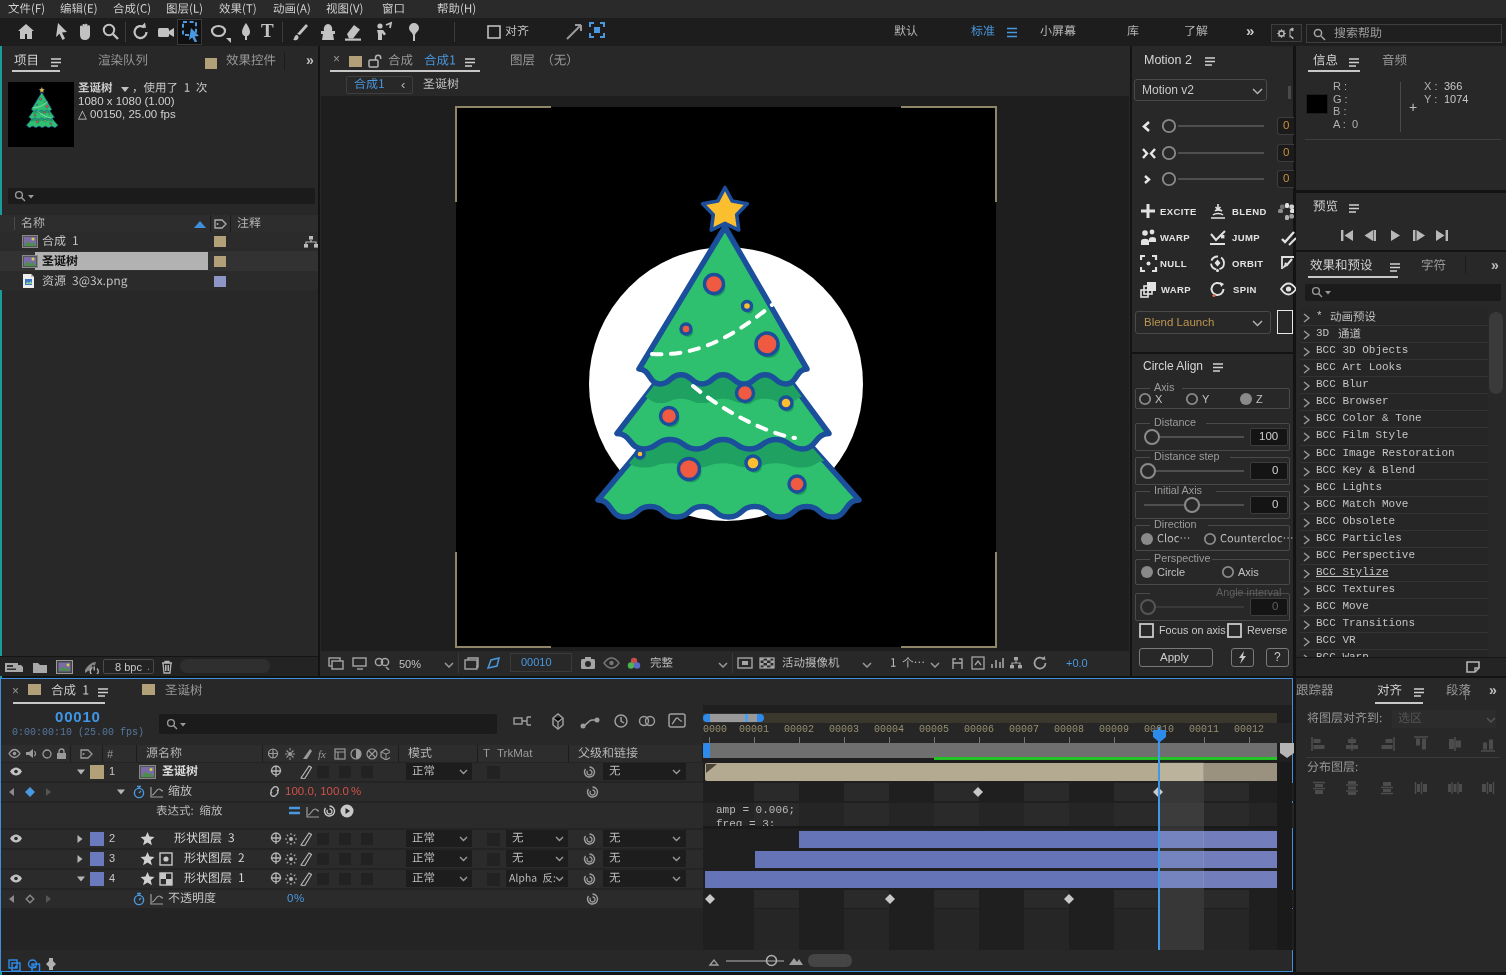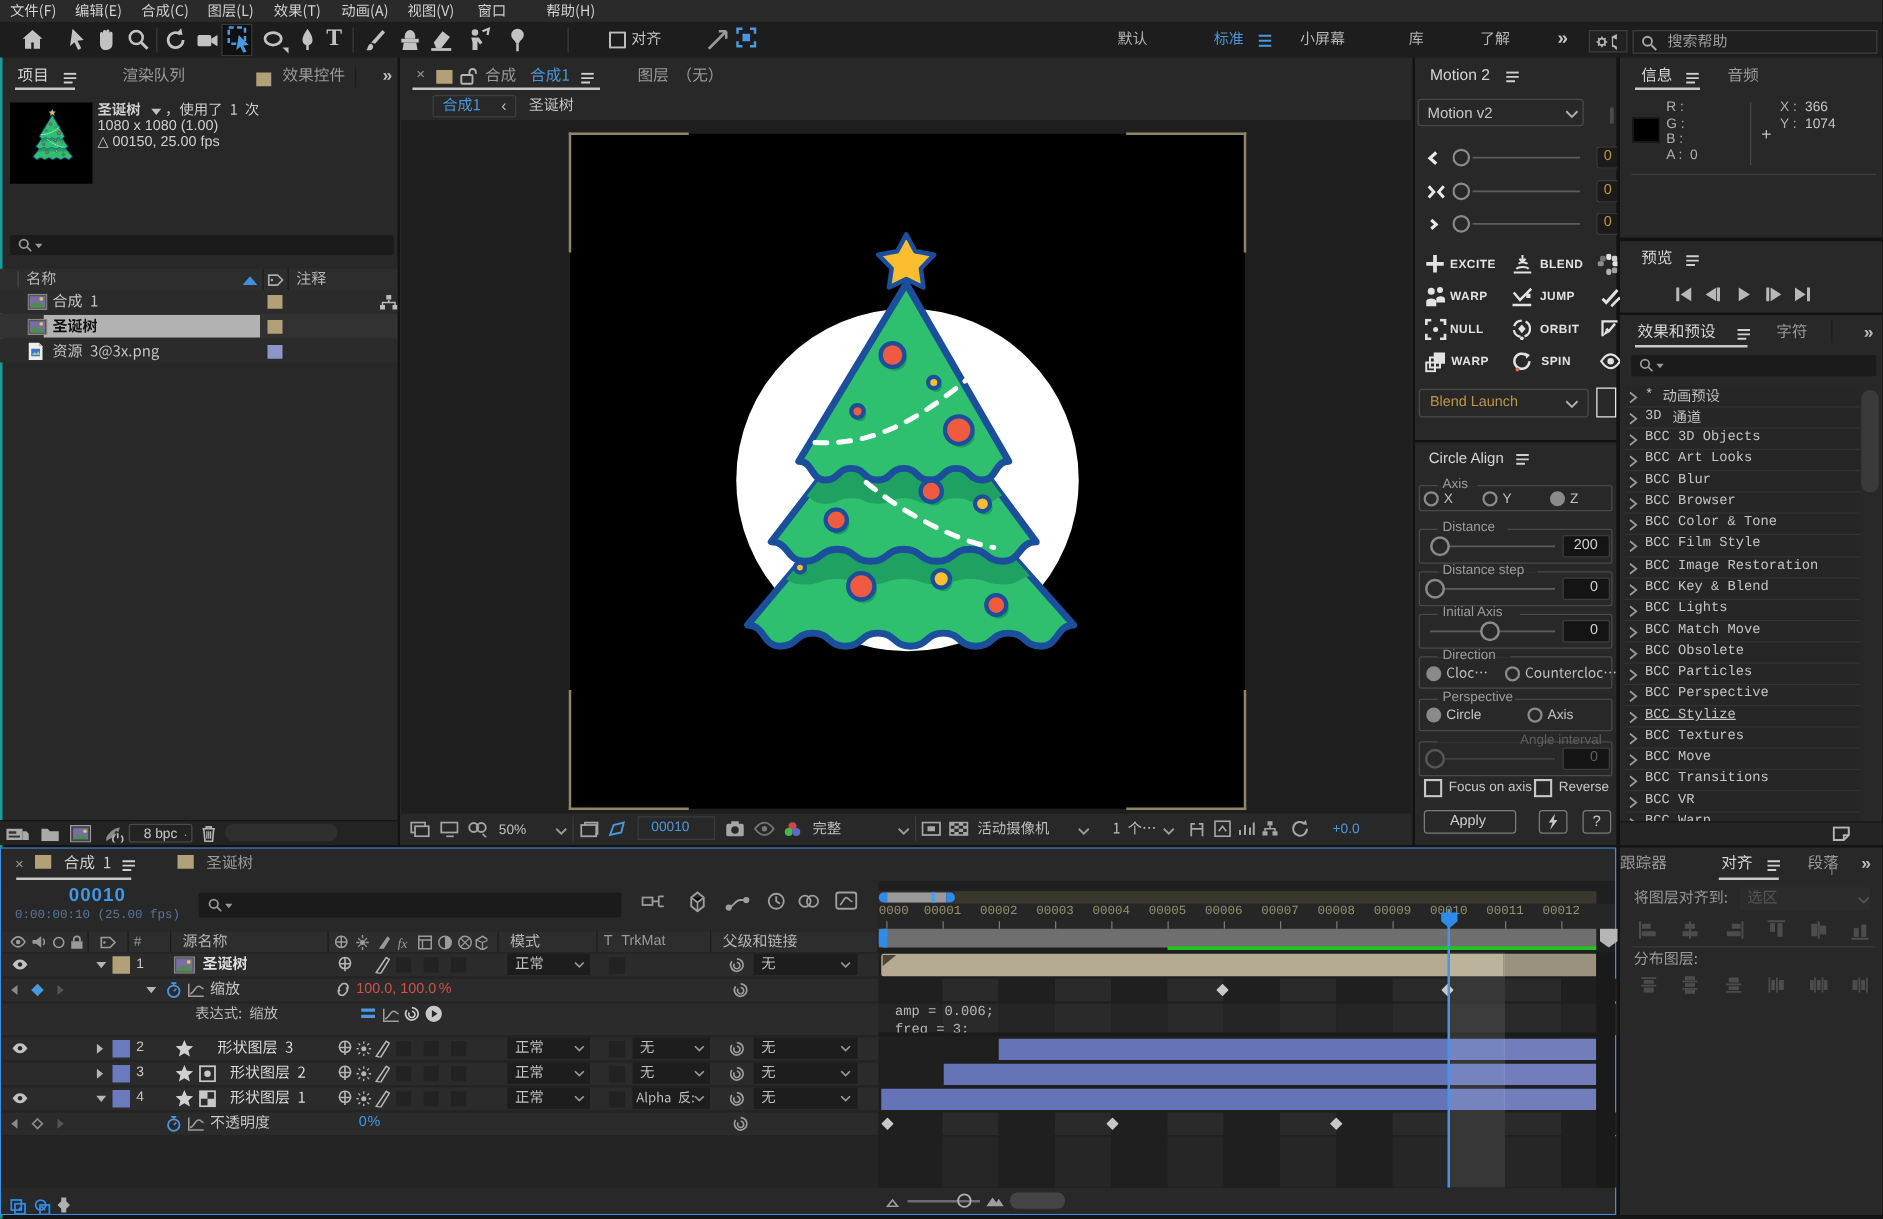--- a/index.html
+++ b/index.html
@@ -616,21 +616,21 @@
   </svg>
 <div style="position:absolute;left:1256px;top:393px;font:normal 11px 'Liberation Sans',sans-serif;color:#c2c2c2;white-space:pre;line-height:13px;">Z</div>
 <div style="position:absolute;left:1135px;top:423px;width:155px;height:28px;border:1px solid #4a4a4a;border-radius:2px;"></div>
 <div style="position:absolute;left:1150px;top:422px;width:56px;height:2px;background:#282828;"></div>
 <div style="position:absolute;left:1154px;top:416px;font:normal 10.8px 'Liberation Sans',sans-serif;color:#9c9c9c;white-space:pre;line-height:12.8px;">Distance</div>
 <svg style="position:absolute;left:1140px;top:428px;" width="108" height="18">
     <line x1="4" y1="9" x2="104" y2="9" stroke="#5c5c5c" stroke-width="1.4"></line>
     <circle cx="12" cy="9" r="7" fill="#282828" stroke="#8a8a8a" stroke-width="2"></circle>
   </svg>
 <div style="position:absolute;left:1250px;top:428px;width:38px;height:18px;background:#141414;border:1px solid #3c3c3c;border-radius:2px;"></div>
-<div style="position:absolute;left:1259px;top:430px;font:normal 11.5px 'Liberation Sans',sans-serif;color:#cfcfcf;white-space:pre;line-height:13.5px;">200</div>
+<div style="position:absolute;left:1259px;top:430px;font:normal 11.5px 'Liberation Sans',sans-serif;color:#cfcfcf;white-space:pre;line-height:13.5px;">100</div>
 <div style="position:absolute;left:1135px;top:457px;width:155px;height:28px;border:1px solid #4a4a4a;border-radius:2px;"></div>
 <div style="position:absolute;left:1150px;top:456px;width:80px;height:2px;background:#282828;"></div>
 <div style="position:absolute;left:1154px;top:450px;font:normal 10.8px 'Liberation Sans',sans-serif;color:#9c9c9c;white-space:pre;line-height:12.8px;">Distance step</div>
 <svg style="position:absolute;left:1140px;top:462px;" width="108" height="18">
     <line x1="4" y1="9" x2="104" y2="9" stroke="#5c5c5c" stroke-width="1.4"></line>
     <circle cx="8" cy="9" r="7" fill="#282828" stroke="#8a8a8a" stroke-width="2"></circle>
   </svg>
 <div style="position:absolute;left:1250px;top:462px;width:38px;height:18px;background:#141414;border:1px solid #3c3c3c;border-radius:2px;"></div>
 <div style="position:absolute;left:1272px;top:464px;font:normal 11.5px 'Liberation Sans',sans-serif;color:#cfcfcf;white-space:pre;line-height:13.5px;">0</div>
 <div style="position:absolute;left:1135px;top:491px;width:155px;height:28px;border:1px solid #4a4a4a;border-radius:2px;"></div>

